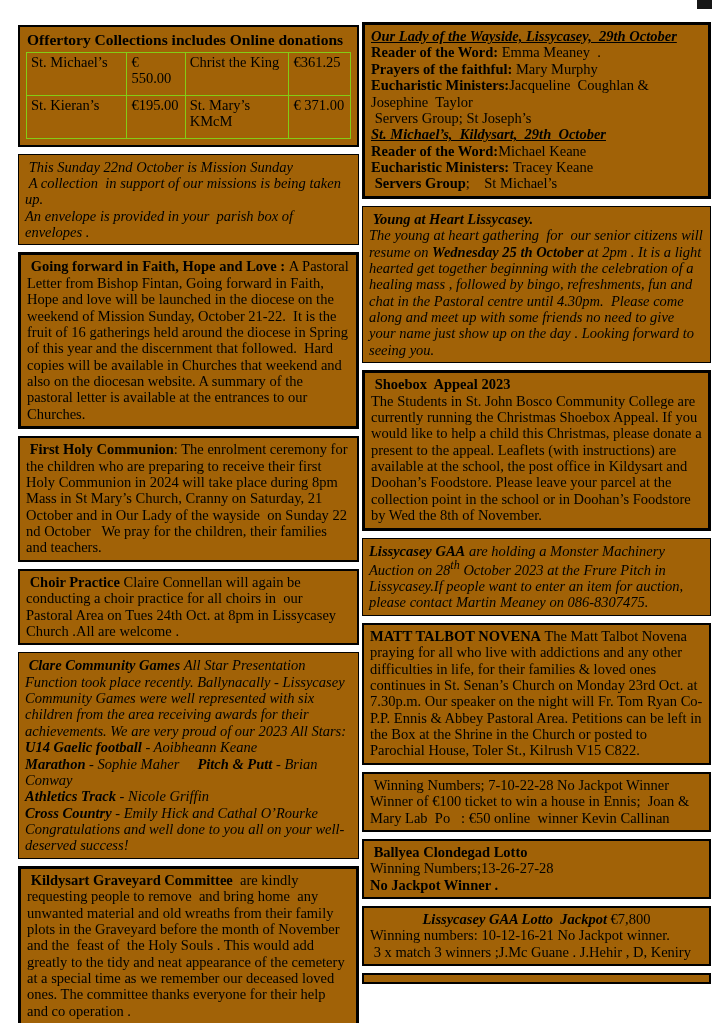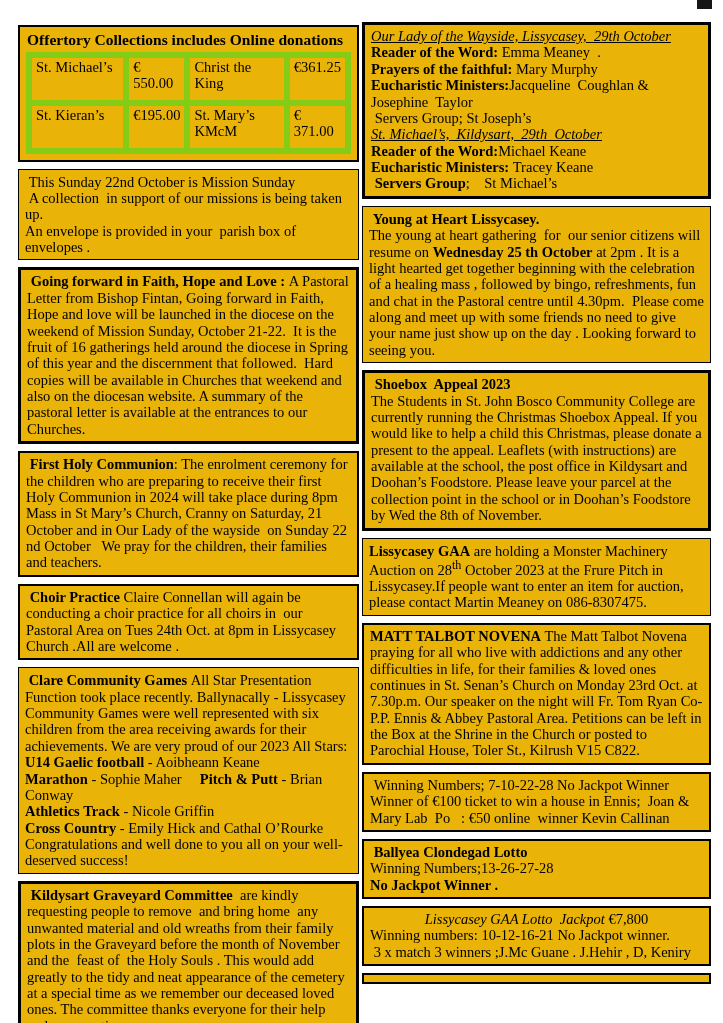--- a/index.html
+++ b/index.html
@@ -5,31 +5,31 @@
   html,body{margin:0;padding:0;}
   body{
     width:723px;height:1023px;position:relative;overflow:hidden;
     background:#ffffff;color:#000000;
     font-family:"Liberation Serif","DejaVu Serif",serif;
     font-size:14.5px;line-height:1.13;
   }
   .col{position:absolute;top:0;}
   .col-left{left:18px;width:341px;padding-top:25px;}
   .col-right{left:362px;width:349px;padding-top:22px;}
-  .box{border:2px solid #000;background:#eab308;padding:3px 6px 4px 6px;margin-bottom:7px;}
+  .box{border:2px solid #000;background:#a16207;padding:3px 6px 4px 6px;margin-bottom:7px;}
   .box.thick{border-width:3px;}
-  .box.thin{border-width:1px;padding:4px 6px;}
+  .box.thin{border-width:1px;padding:4px 6px;font-style:italic;}
   p{margin:0;white-space:pre-wrap;}
   b{font-weight:bold;}
-  .bi{font-weight:normal;font-style:italic;text-align:right;}
+  .bi{font-weight:bold;font-style:italic;text-align:right;}
   .u{text-decoration:underline;}
   .center{text-align:center;}
   .offertory-title{font-weight:bold;font-size:15.5px;margin:1px 0 3px 1px;}
   table.offertory{border-collapse:collapse;width:100%;margin-bottom:2px;}
-  table.offertory td{border:6px solid #84cc16;vertical-align:top;padding:1px 4px;height:40px;}
+  table.offertory td{border:1px solid #84cc16;vertical-align:top;padding:1px 4px;height:40px;}
   table.offertory td.c1{width:31%;}
   table.offertory td.c2{width:18%;}
   table.offertory td.c3{width:32%;}
   table.offertory td.c4{width:19%;}
   .corner-mark{position:absolute;left:697px;top:0;width:15px;height:9px;background:#161616;}
   .jackpot-gap{display:inline-block;width:58px;}
 </style>
 </head>
 <body>
 

